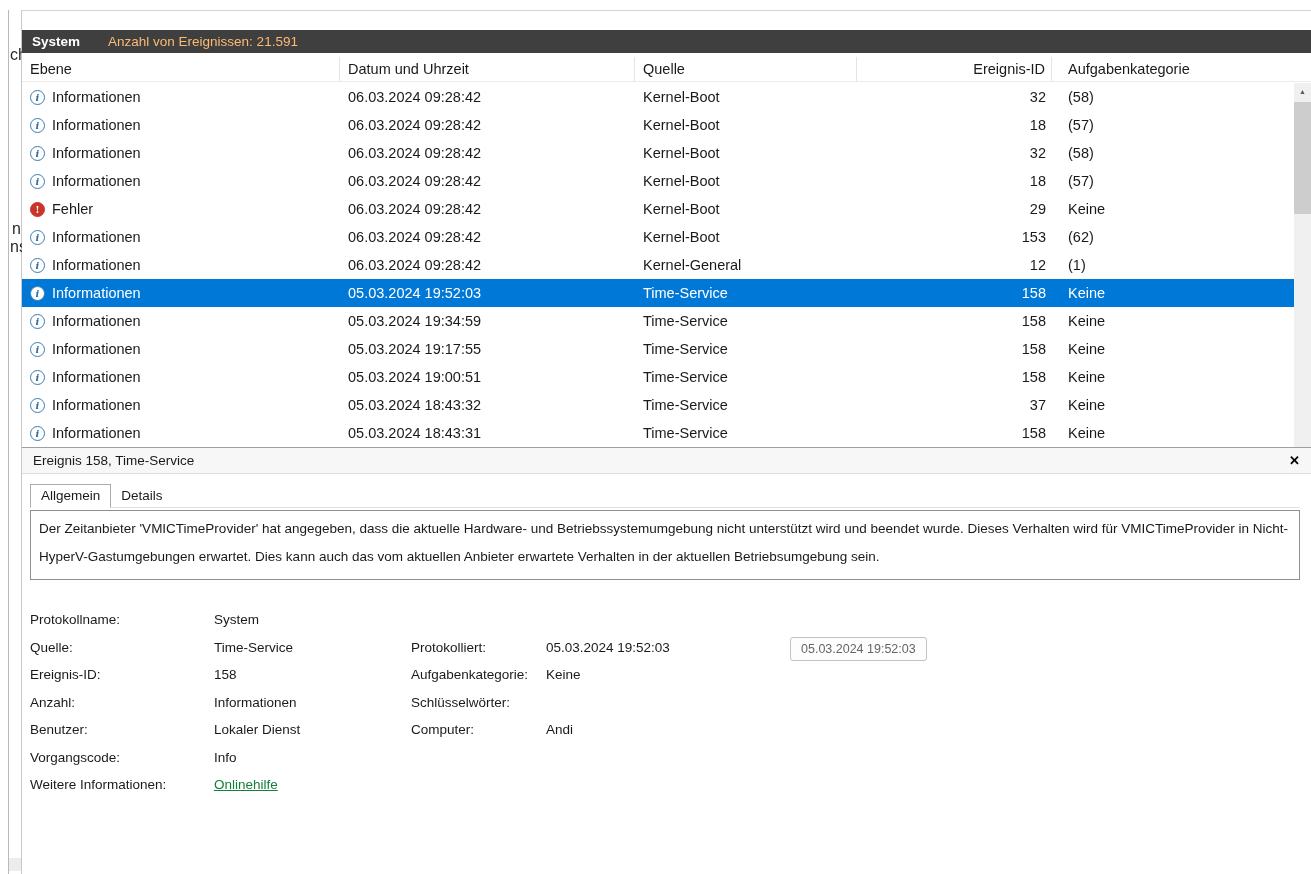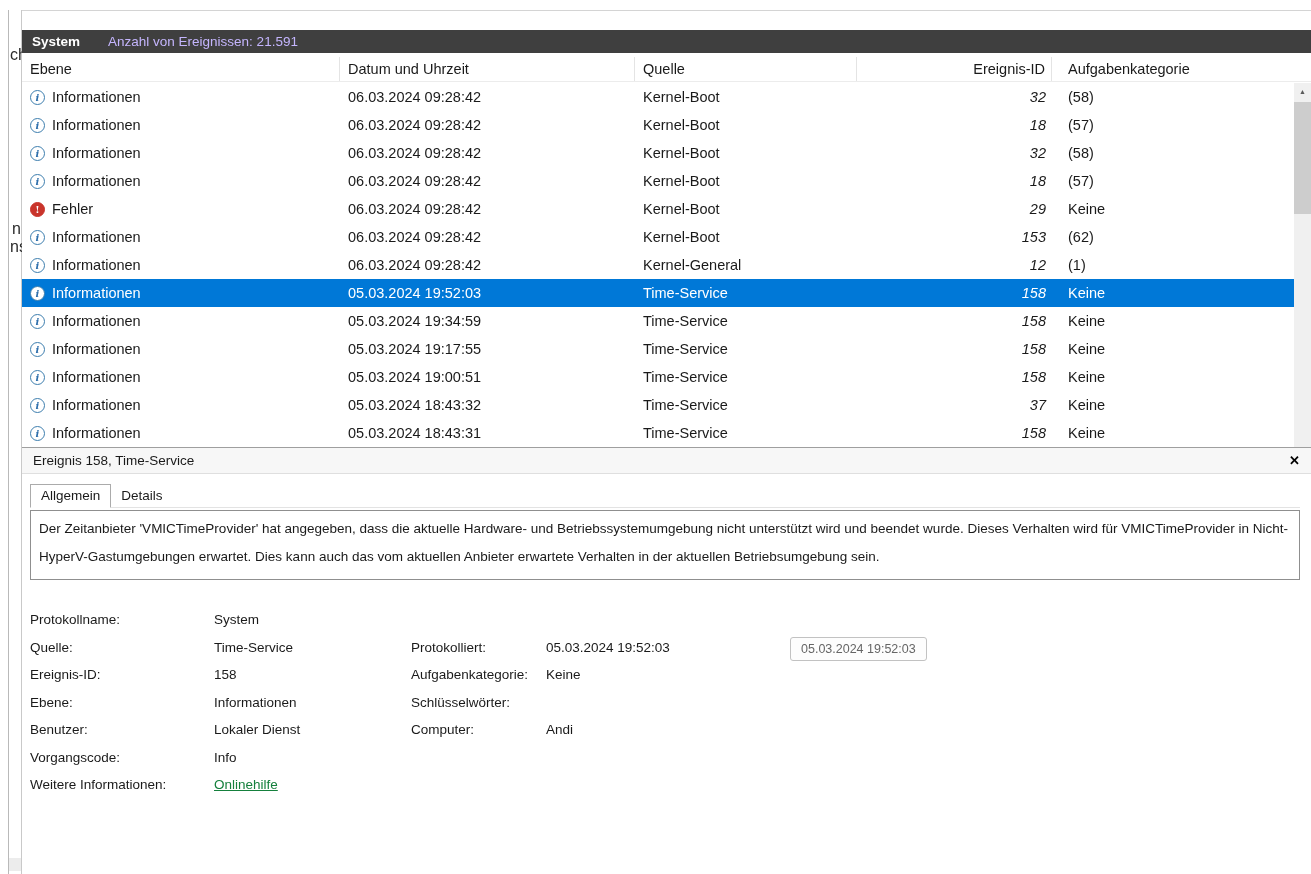--- a/index.html
+++ b/index.html
@@ -19,37 +19,37 @@
   .frag1 { left:12px; top:220px; }
   .frag2 { left:10px; top:238px; }
   .ls-scroll { position:absolute; left:9px; bottom:3px; width:12px; height:13px; background:#ececec; }
 
   .main { position:absolute; left:22px; top:0; right:0; height:100%; }
 
   
   .log-header { position:absolute; top:30px; left:0; right:0; height:23px; background:#3f3f3f;
                 color:#fff; display:flex; align-items:center; font-size:13.5px; }
   .log-title { margin-left:10px; font-weight:bold; }
-  .log-count { margin-left:28px; color:#c4b5fd; }
+  .log-count { margin-left:28px; color:#fdba74; }
 
   
   .thead { position:absolute; top:57px; left:0; right:0; height:25px; display:flex;
            font-size:14.5px; color:#1a1a1a; border-bottom:1px solid #ececec; background:#fff; }
   .th { display:flex; align-items:center; padding-left:8px; border-right:1px solid #e4e4e4; height:100%; }
   .w-level { width:318px; } .w-date { width:295px; } .w-src { width:222px; }
   .w-id { width:195px; justify-content:flex-end; padding-right:6px; }
   .w-cat { flex:1; border-right:none; padding-left:16px; }
 
   
   .rows { position:absolute; top:83px; left:0; right:17px; height:360px; overflow:hidden; }
   .row { height:28px; display:flex; align-items:center; font-size:14.5px; }
   .row.selected { background:#0078d7; color:#fff; }
   .cell { display:flex; align-items:center; padding-left:8px; height:100%; overflow:hidden; white-space:nowrap; }
   .c-level { width:318px; } .c-date { width:295px; } .c-src { width:222px; }
-  .c-id { width:195px; justify-content:flex-end; padding-right:6px;font-style:italic; }
+  .c-id { width:195px; justify-content:flex-end; padding-right:6px; }
   .c-cat { flex:1; padding-left:16px; }
 
   .ic { width:15px; height:15px; border-radius:50%; margin-right:7px; flex:none;
         display:flex; align-items:center; justify-content:center;
         font-family:"DejaVu Serif", serif; font-weight:bold; }
   .ic-info  { background:#fff; border:1.5px solid #3d7eae; color:#2e6fac; font-size:10px; font-style:italic; }
   .ic-info::before { content:"i"; }
   .ic-error { background:#c9342b; border:1.5px solid #c9342b; color:#fff; font-size:10px; }
   .ic-error::before { content:"!"; }
 
@@ -294,21 +294,21 @@
           <span class="rl">Protokolliert:</span>
           <span class="rv">05.03.2024 19:52:03</span>
         </div>
         <div class="frow">
           <span class="fl">Ereignis-ID:</span>
           <span class="fv">158</span>
           <span class="rl">Aufgabenkategorie:</span>
           <span class="rv">Keine</span>
         </div>
         <div class="frow">
-          <span class="fl">Ebene:</span>
+          <span class="fl">Anzahl:</span>
           <span class="fv">Informationen</span>
           <span class="rl">Schlüsselwörter:</span>
           <span class="rv"></span>
         </div>
         <div class="frow">
           <span class="fl">Benutzer:</span>
           <span class="fv">Lokaler Dienst</span>
           <span class="rl">Computer:</span>
           <span class="rv">Andi</span>
         </div>

